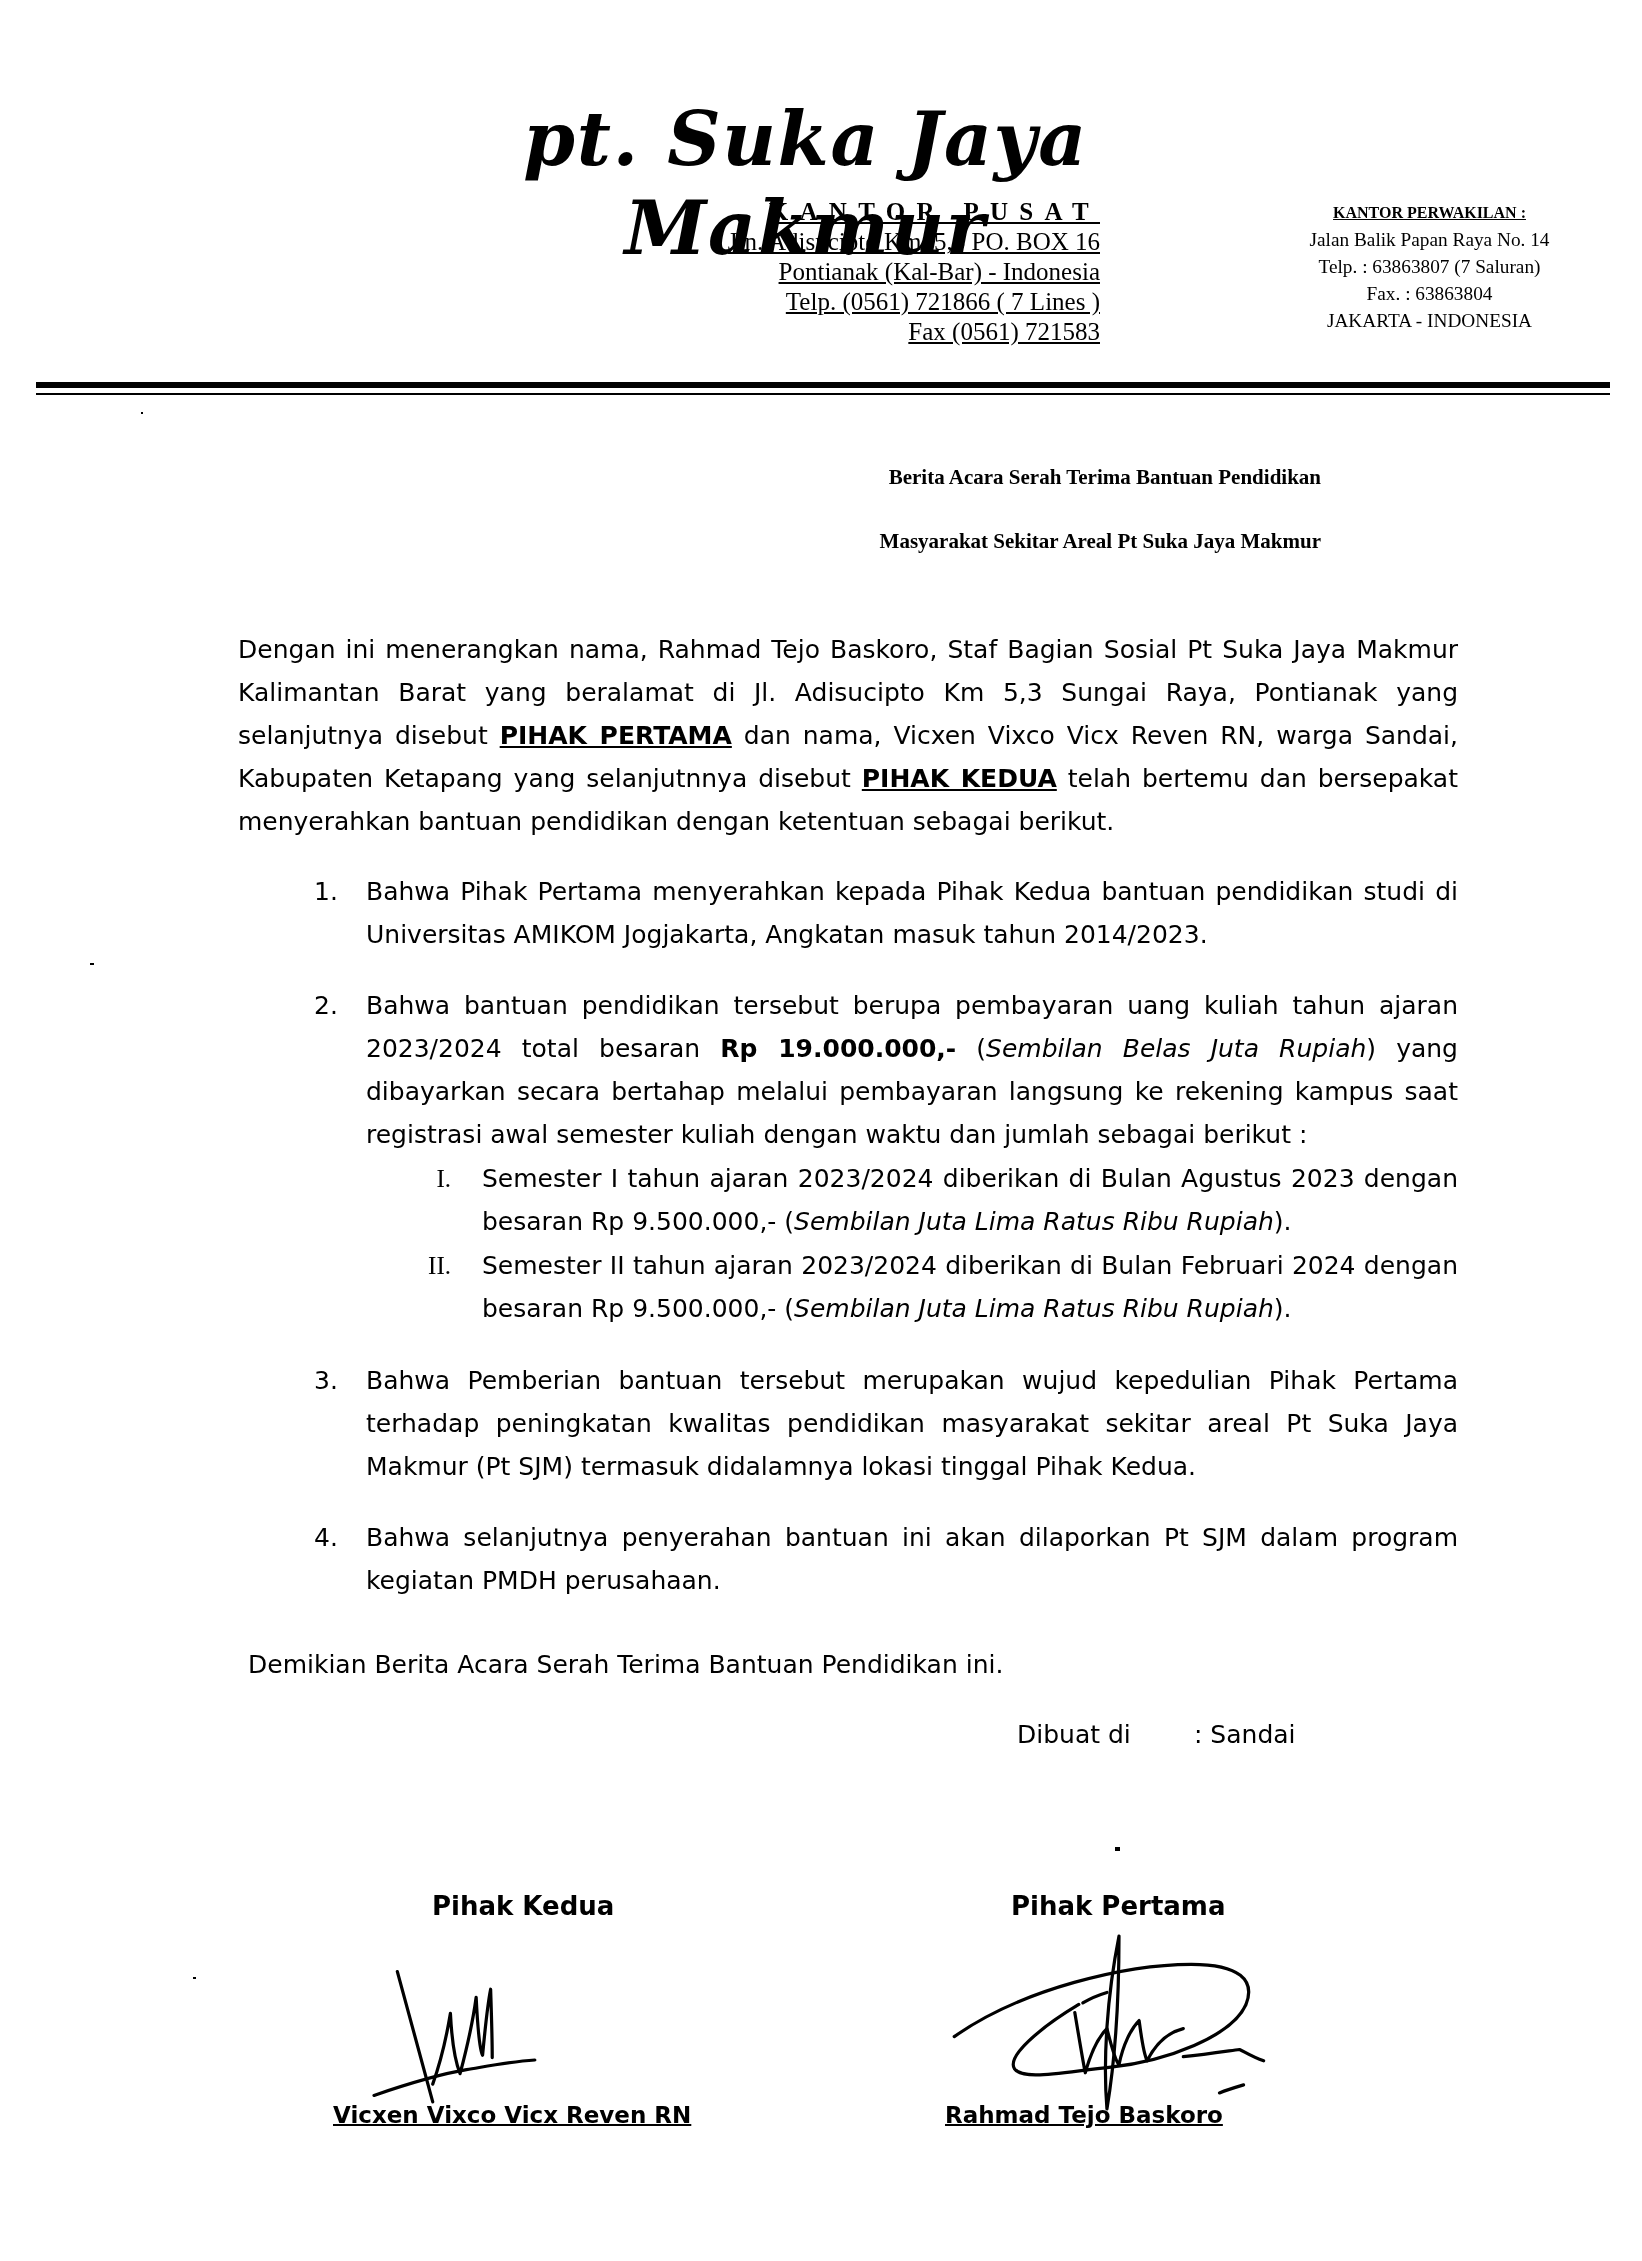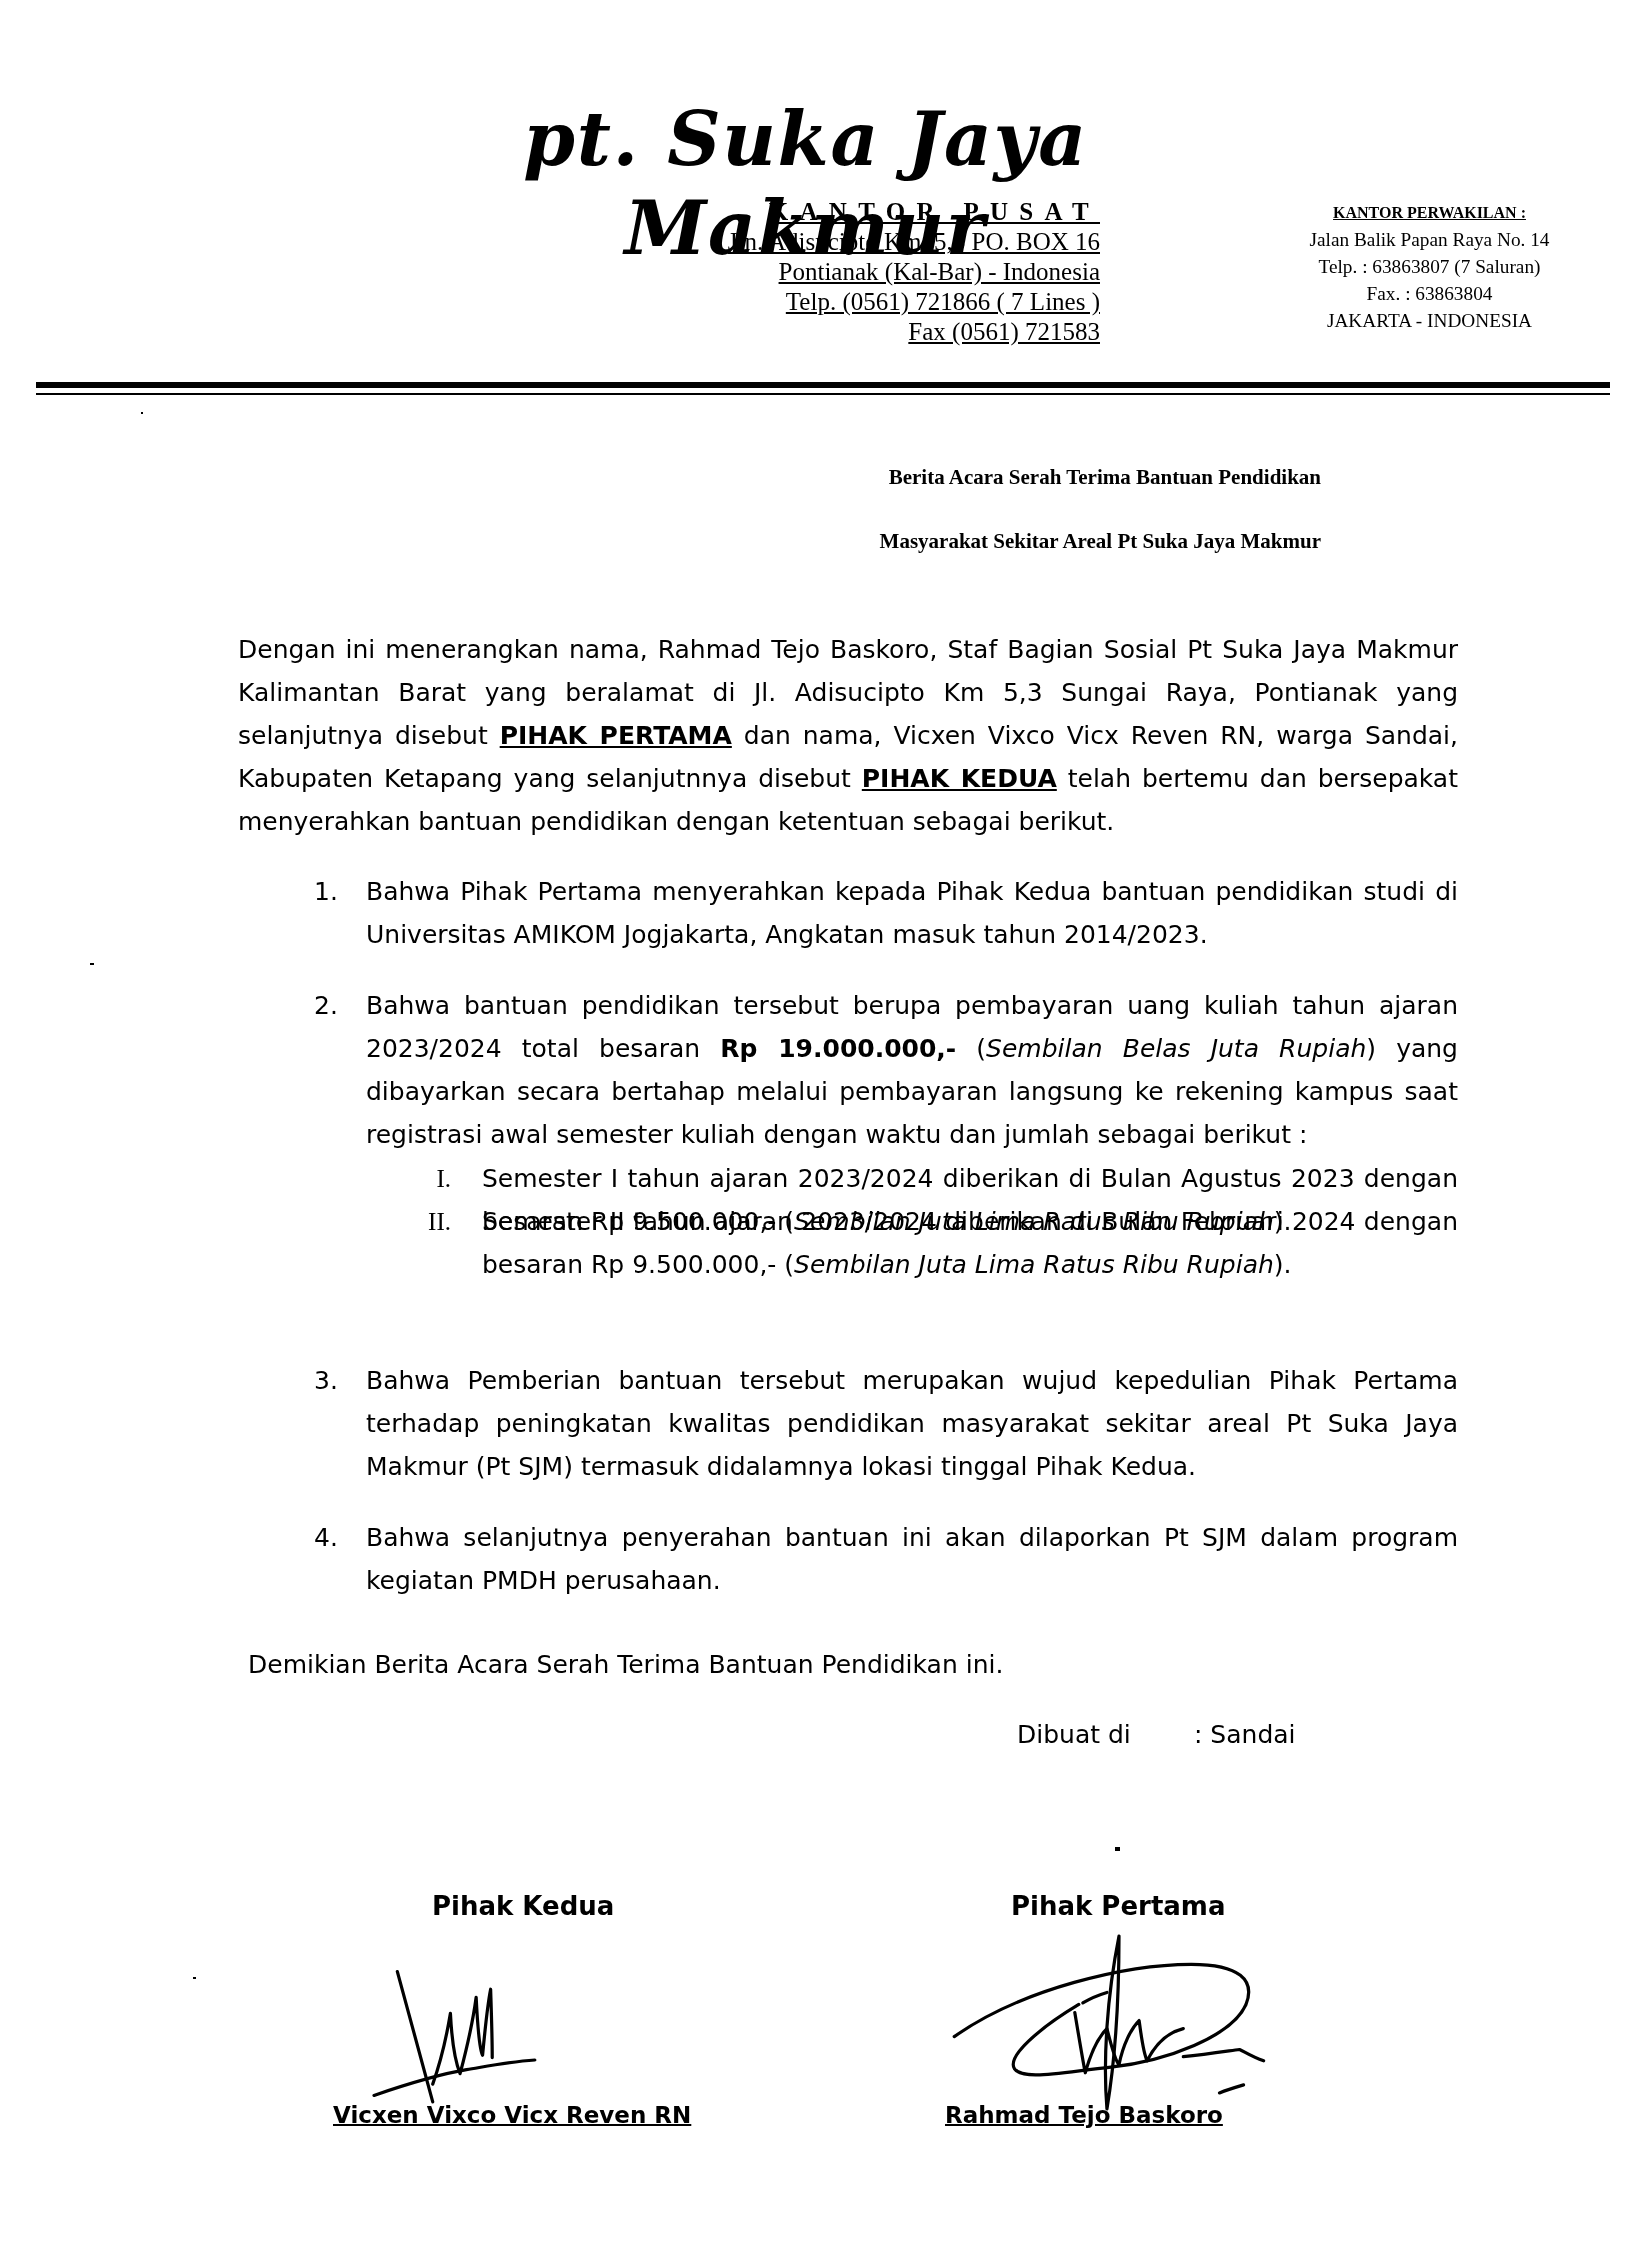--- a/index.html
+++ b/index.html
@@ -85,21 +85,21 @@
 
   <div class="item body-text" style="top:984px;">
     <span class="num">2.</span>
     <div class="txt"><span>Bahwa bantuan pendidikan tersebut berupa pembayaran uang kuliah tahun ajaran 2023/2024 total besaran </span><b>Rp 19.000.000,-</b><span> (</span><em>Sembilan Belas Juta Rupiah</em><span>) yang dibayarkan secara bertahap melalui pembayaran langsung ke rekening kampus saat registrasi awal semester kuliah dengan waktu dan jumlah sebagai berikut :</span></div>
   </div>
 
   <div class="sub body-text" style="top:1157px;">
     <span class="num">I.</span>
     <div class="txt"><span>Semester I tahun ajaran 2023/2024 diberikan di Bulan Agustus 2023 dengan besaran Rp 9.500.000,- (</span><em>Sembilan Juta Lima Ratus Ribu Rupiah</em><span>).</span></div>
   </div>
-  <div class="sub body-text" style="top:1200px;">
+  <div class="sub body-text" style="top:1244px;">
     <span class="num">II.</span>
     <div class="txt"><span>Semester II tahun ajaran 2023/2024 diberikan di Bulan Februari 2024 dengan besaran Rp 9.500.000,- (</span><em>Sembilan Juta Lima Ratus Ribu Rupiah</em><span>).</span></div>
   </div>
 
   <div class="item body-text" style="top:1359px;">
     <span class="num">3.</span>
     <div class="txt">Bahwa Pemberian bantuan tersebut merupakan wujud kepedulian Pihak Pertama terhadap peningkatan kwalitas pendidikan masyarakat sekitar areal Pt Suka Jaya Makmur (Pt SJM) termasuk didalamnya lokasi tinggal Pihak Kedua.</div>
   </div>
 
   <div class="item body-text" style="top:1516px;">

